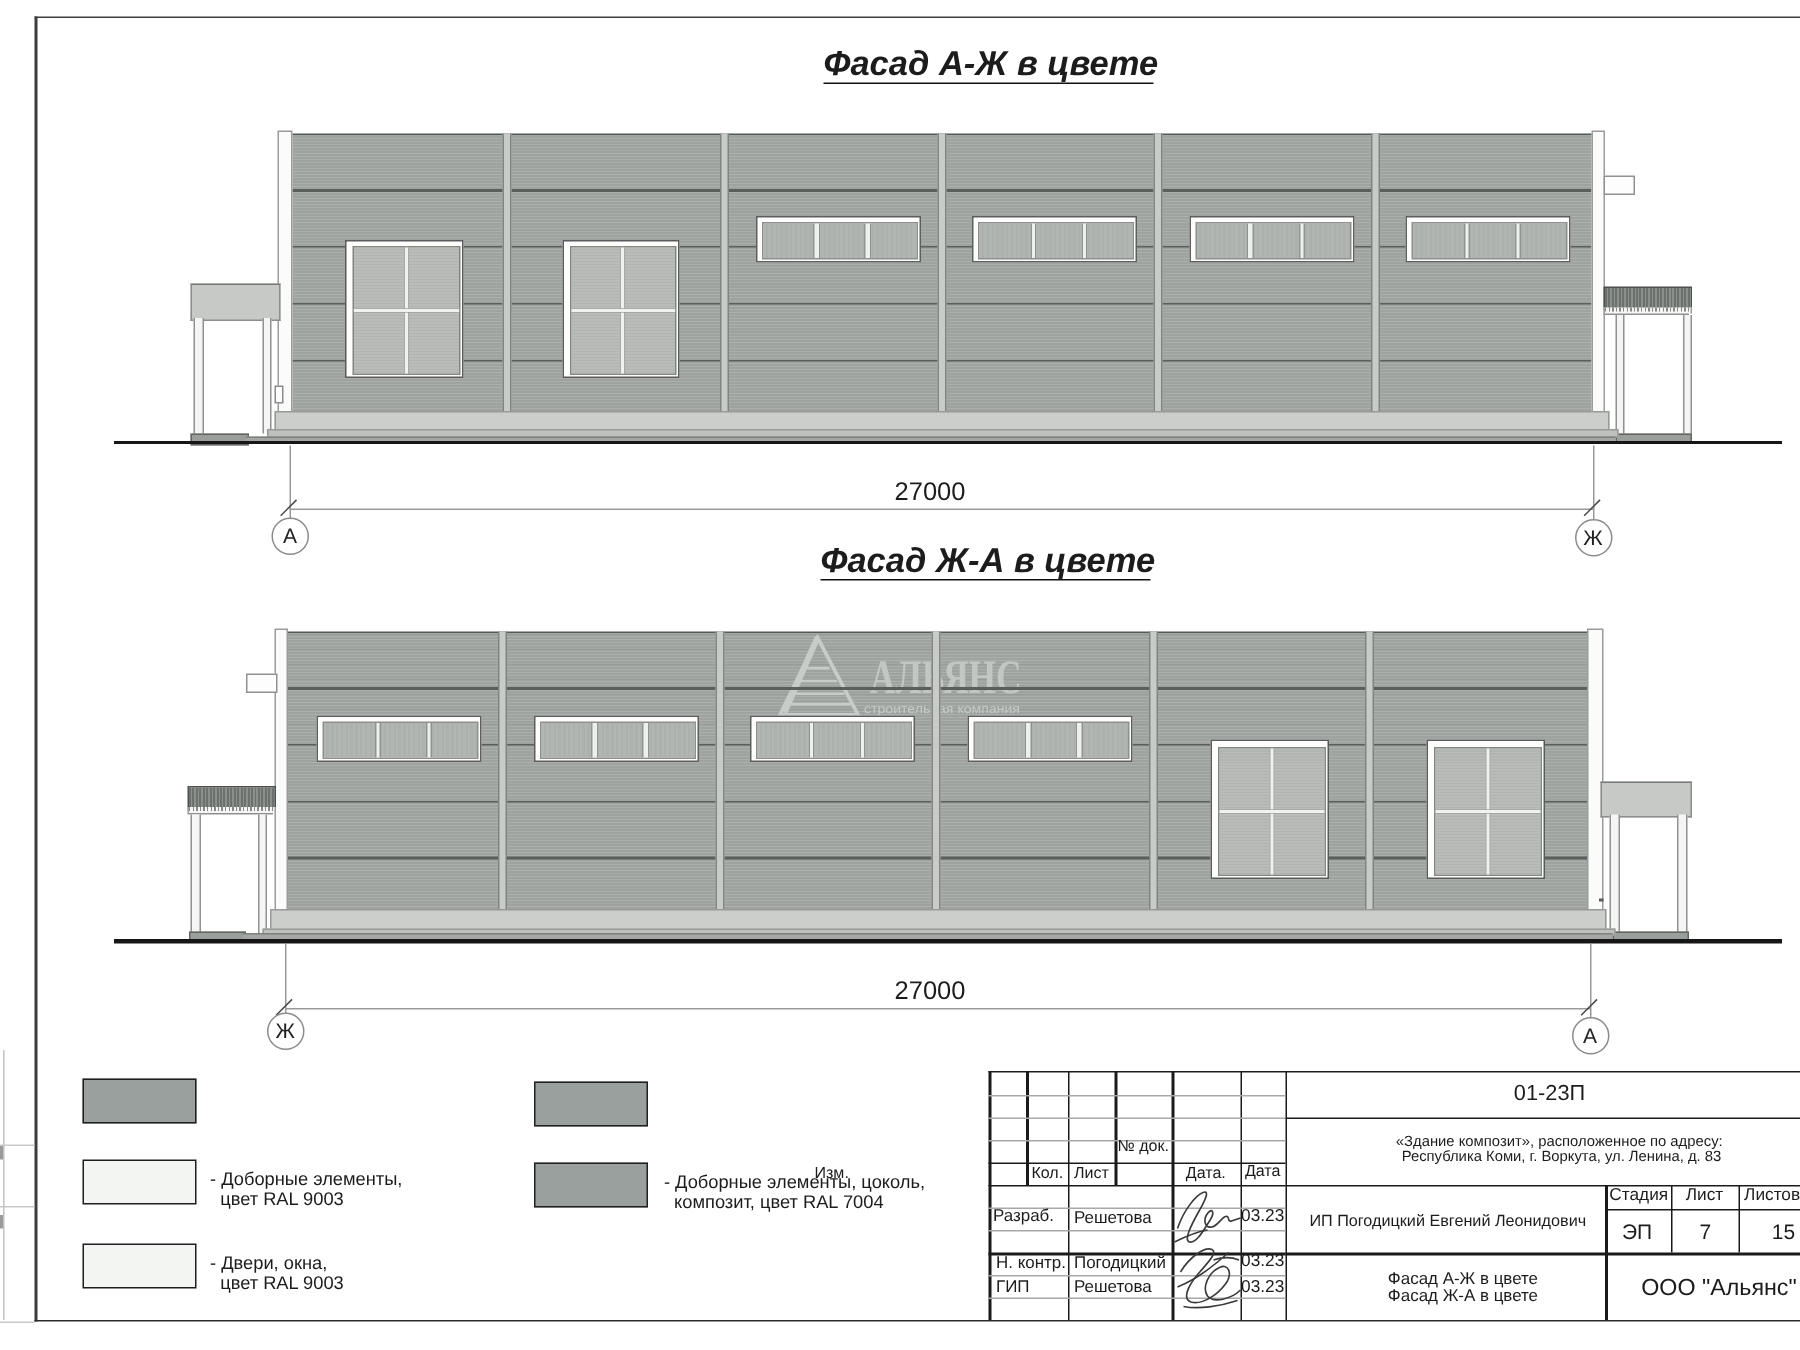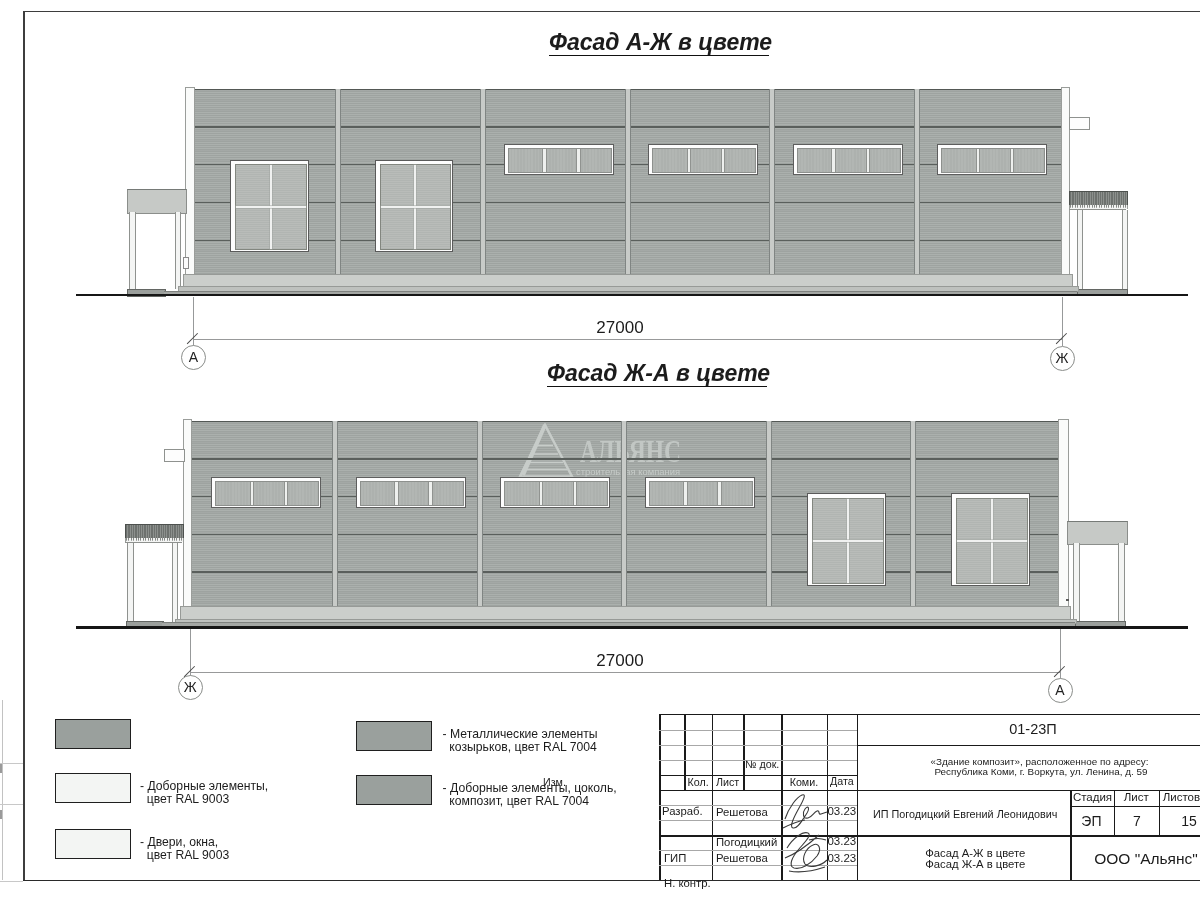--- a/index.html
+++ b/index.html
@@ -271,21 +271,20 @@
 <div class="abs lg" style="left:54.8px;top:772.8px;width:74.4px;height:28px;background:#f3f5f3;"></div>
 
 <div class="abs" style="left:140px;top:780.18px;width:220px;height:14.639999999999999px;font-size:12.2px;line-height:14.639999999999999px;text-align:left;font-weight:400;white-space:nowrap;line-height:13px;height:26px;">- Доборные элементы,<br>&nbsp;&nbsp;цвет RAL 9003</div>
 
 <div class="abs lg" style="left:54.8px;top:828.8px;width:74.4px;height:28px;background:#f3f5f3;"></div>
 
 <div class="abs" style="left:140px;top:836.18px;width:220px;height:14.639999999999999px;font-size:12.2px;line-height:14.639999999999999px;text-align:left;font-weight:400;white-space:nowrap;line-height:13px;height:26px;">- Двери, окна,<br>&nbsp;&nbsp;цвет RAL 9003</div>
 
 <div class="abs lg" style="left:355.6px;top:721.4px;width:74.4px;height:27.5px;background:#9aa09d;"></div>
 
-<div class="abs" style="left:442.6px;top:728.18px;width:230px;height:14.639999999999999px;font-size:12.2px;line-height:14.639999999999999px;text-align:left;font-weight:400;white-space:nowrap;line-height:13px;height:26px;">- Металлические элементы<br>&nbsp;&nbsp;козырьков, цвет RAL 7004</div>
 
 <div class="abs lg" style="left:355.6px;top:775.2px;width:74.4px;height:27.5px;background:#9aa09d;"></div>
 
 <div class="abs" style="left:442.6px;top:782.18px;width:240px;height:14.639999999999999px;font-size:12.2px;line-height:14.639999999999999px;text-align:left;font-weight:400;white-space:nowrap;line-height:13px;height:26px;">- Доборные элементы, цоколь,<br>&nbsp;&nbsp;композит, цвет RAL 7004</div>
 
 <div class="abs" style="left:659px;top:713.75px;width:541px;height:1.6px;background:#1a1a1a"></div>
 <div class="abs" style="left:659px;top:713.75px;width:1.6px;height:165.85000000000002px;background:#1a1a1a"></div>
 
 <div class="abs" style="left:712px;top:713.75px;width:1.4px;height:165.85000000000002px;background:#1a1a1a"></div>
 <div class="abs" style="left:781.2px;top:713.75px;width:1.4px;height:165.85000000000002px;background:#1a1a1a"></div>
@@ -310,47 +309,47 @@
 <div class="abs" style="left:857px;top:835.3px;width:343px;height:1.4px;background:#1a1a1a"></div>
 <div class="abs" style="left:1070.4px;top:805.6px;width:129.5999999999999px;height:1.4px;background:#1a1a1a"></div>
 <div class="abs" style="left:1070.4px;top:789.6px;width:1.4px;height:90.0px;background:#1a1a1a"></div>
 <div class="abs" style="left:1114.1px;top:789.6px;width:1.4px;height:45.69999999999993px;background:#1a1a1a"></div>
 <div class="abs" style="left:1159px;top:789.6px;width:1.4px;height:45.69999999999993px;background:#1a1a1a"></div>
 
 <div class="abs" style="left:543px;top:776.08px;width:300px;height:12.839999999999998px;font-size:10.7px;line-height:12.839999999999998px;text-align:left;font-weight:400;white-space:nowrap;">Изм.</div>
 <div class="abs" style="left:548.2px;top:776.08px;width:300px;height:12.839999999999998px;font-size:10.7px;line-height:12.839999999999998px;text-align:center;font-weight:400;white-space:nowrap;">Кол.</div>
 <div class="abs" style="left:577.6px;top:776.08px;width:300px;height:12.839999999999998px;font-size:10.7px;line-height:12.839999999999998px;text-align:center;font-weight:400;white-space:nowrap;">Лист</div>
 <div class="abs" style="left:612.2px;top:758px;width:300px;height:12.839999999999998px;font-size:10.7px;line-height:12.839999999999998px;text-align:center;font-weight:400;white-space:nowrap;">№ док.</div>
-<div class="abs" style="left:653.9px;top:776.08px;width:300px;height:12.839999999999998px;font-size:10.7px;line-height:12.839999999999998px;text-align:center;font-weight:400;white-space:nowrap;">Коми.</div>
+<div class="abs" style="left:653.9px;top:776.08px;width:300px;height:12.839999999999998px;font-size:10.7px;line-height:12.839999999999998px;text-align:center;font-weight:400;white-space:nowrap;">Дата.</div>
 <div class="abs" style="left:691.8px;top:775.08px;width:300px;height:12.839999999999998px;font-size:10.7px;line-height:12.839999999999998px;text-align:center;font-weight:400;white-space:nowrap;">Дата</div>
 
 <div class="abs" style="left:662px;top:805.22px;width:60px;height:13.56px;font-size:11.3px;line-height:13.56px;text-align:left;font-weight:400;white-space:nowrap;">Разраб.</div>
 <div class="abs" style="left:716px;top:805.72px;width:70px;height:13.56px;font-size:11.3px;line-height:13.56px;text-align:left;font-weight:400;white-space:nowrap;">Решетова</div>
 <div class="abs" style="left:691.8px;top:805.1px;width:300px;height:13.799999999999999px;font-size:11.5px;line-height:13.799999999999999px;text-align:center;font-weight:400;white-space:nowrap;">03.23</div>
-<div class="abs" style="left:664px;top:835.52px;width:64px;height:13.56px;font-size:11.3px;line-height:13.56px;text-align:left;font-weight:400;white-space:nowrap;margin-top:41px;">Н. контр.</div>
+<div class="abs" style="left:664px;top:835.52px;width:64px;height:13.56px;font-size:11.3px;line-height:13.56px;text-align:left;font-weight:400;white-space:nowrap;">Н. контр.</div>
 <div class="abs" style="left:716px;top:835.52px;width:75px;height:13.56px;font-size:11.3px;line-height:13.56px;text-align:left;font-weight:400;white-space:nowrap;">Погодицкий</div>
 <div class="abs" style="left:691.8px;top:834.6px;width:300px;height:13.799999999999999px;font-size:11.5px;line-height:13.799999999999999px;text-align:center;font-weight:400;white-space:nowrap;">03.23</div>
 <div class="abs" style="left:664px;top:851.52px;width:60px;height:13.56px;font-size:11.3px;line-height:13.56px;text-align:left;font-weight:400;white-space:nowrap;">ГИП</div>
 <div class="abs" style="left:716px;top:851.52px;width:70px;height:13.56px;font-size:11.3px;line-height:13.56px;text-align:left;font-weight:400;white-space:nowrap;">Решетова</div>
 <div class="abs" style="left:691.8px;top:851.6px;width:300px;height:13.799999999999999px;font-size:11.5px;line-height:13.799999999999999px;text-align:center;font-weight:400;white-space:nowrap;">03.23</div>
 
 <svg class="abs" style="left:781px;top:791px" width="50" height="40" viewBox="0 0 50 40">
 <path d="M4 28 C8 16 16 6 21 4 C26 2 22 10 18 17 C13 26 8 36 12 37 C17 38 22 28 26 22 C29 17 27 14 24 18 C21 22 22 28 27 27 C31 26 33 21 36 20 C39 19 37 24 40 23 L46 21" stroke="#3a3a3a" fill="none" stroke-width="1.1"></path>
 <path d="M2 37 C10 33 18 30 24 29" stroke="#3a3a3a" fill="none" stroke-width="1.1"></path>
 </svg>
 
 <svg class="abs" style="left:781px;top:828px" width="52" height="46" viewBox="0 0 52 46">
 <path d="M6 20 C12 10 22 3 27 5 C31 7 24 14 18 21 C11 29 7 38 13 40 C20 42 30 36 36 28 C41 21 38 14 32 17 C25 20 20 30 24 36 C28 41 40 38 46 32" stroke="#3a3a3a" fill="none" stroke-width="1.1"></path>
 <path d="M4 30 C14 26 26 18 38 7 M8 43 C18 45 32 43 44 39 M28 12 C34 10 40 10 45 12" stroke="#3a3a3a" fill="none" stroke-width="1.1"></path>
 </svg>
 
 <div class="abs" style="left:883.0px;top:720.8px;width:300px;height:17.4px;font-size:14.5px;line-height:17.4px;text-align:center;font-weight:400;white-space:nowrap;">01-23П</div>
 
 <div class="abs" style="left:889.5px;top:756.16px;width:300px;height:11.88px;font-size:9.9px;line-height:11.88px;text-align:center;font-weight:400;white-space:nowrap;">«Здание композит», расположенное по адресу:</div>
-<div class="abs" style="left:891.0px;top:765.9599999999999px;width:300px;height:11.88px;font-size:9.9px;line-height:11.88px;text-align:center;font-weight:400;white-space:nowrap;">Республика Коми, г. Воркута, ул. Ленина, д. 59</div>
+<div class="abs" style="left:891.0px;top:765.9599999999999px;width:300px;height:11.88px;font-size:9.9px;line-height:11.88px;text-align:center;font-weight:400;white-space:nowrap;">Республика Коми, г. Воркута, ул. Ленина, д. 83</div>
 
 <div class="abs" style="left:815.2px;top:807.8199999999999px;width:300px;height:12.96px;font-size:10.8px;line-height:12.96px;text-align:center;font-weight:400;white-space:nowrap;">ИП Погодицкий Евгений Леонидович</div>
 
 <div class="abs" style="left:942.5px;top:790.8000000000001px;width:300px;height:13.799999999999999px;font-size:11.5px;line-height:13.799999999999999px;text-align:center;font-weight:400;white-space:nowrap;">Стадия</div>
 <div class="abs" style="left:986.3px;top:790.8000000000001px;width:300px;height:13.799999999999999px;font-size:11.5px;line-height:13.799999999999999px;text-align:center;font-weight:400;white-space:nowrap;">Лист</div>
 <div class="abs" style="left:1031.4px;top:790.8000000000001px;width:300px;height:13.799999999999999px;font-size:11.5px;line-height:13.799999999999999px;text-align:center;font-weight:400;white-space:nowrap;">Листов</div>
 <div class="abs" style="left:941.4000000000001px;top:813.1px;width:300px;height:16.8px;font-size:14px;line-height:16.8px;text-align:center;font-weight:400;white-space:nowrap;">ЭП</div>
 <div class="abs" style="left:986.9000000000001px;top:813.1px;width:300px;height:16.8px;font-size:14px;line-height:16.8px;text-align:center;font-weight:400;white-space:nowrap;">7</div>
 <div class="abs" style="left:1039.0px;top:813.1px;width:300px;height:16.8px;font-size:14px;line-height:16.8px;text-align:center;font-weight:400;white-space:nowrap;">15</div>
 

